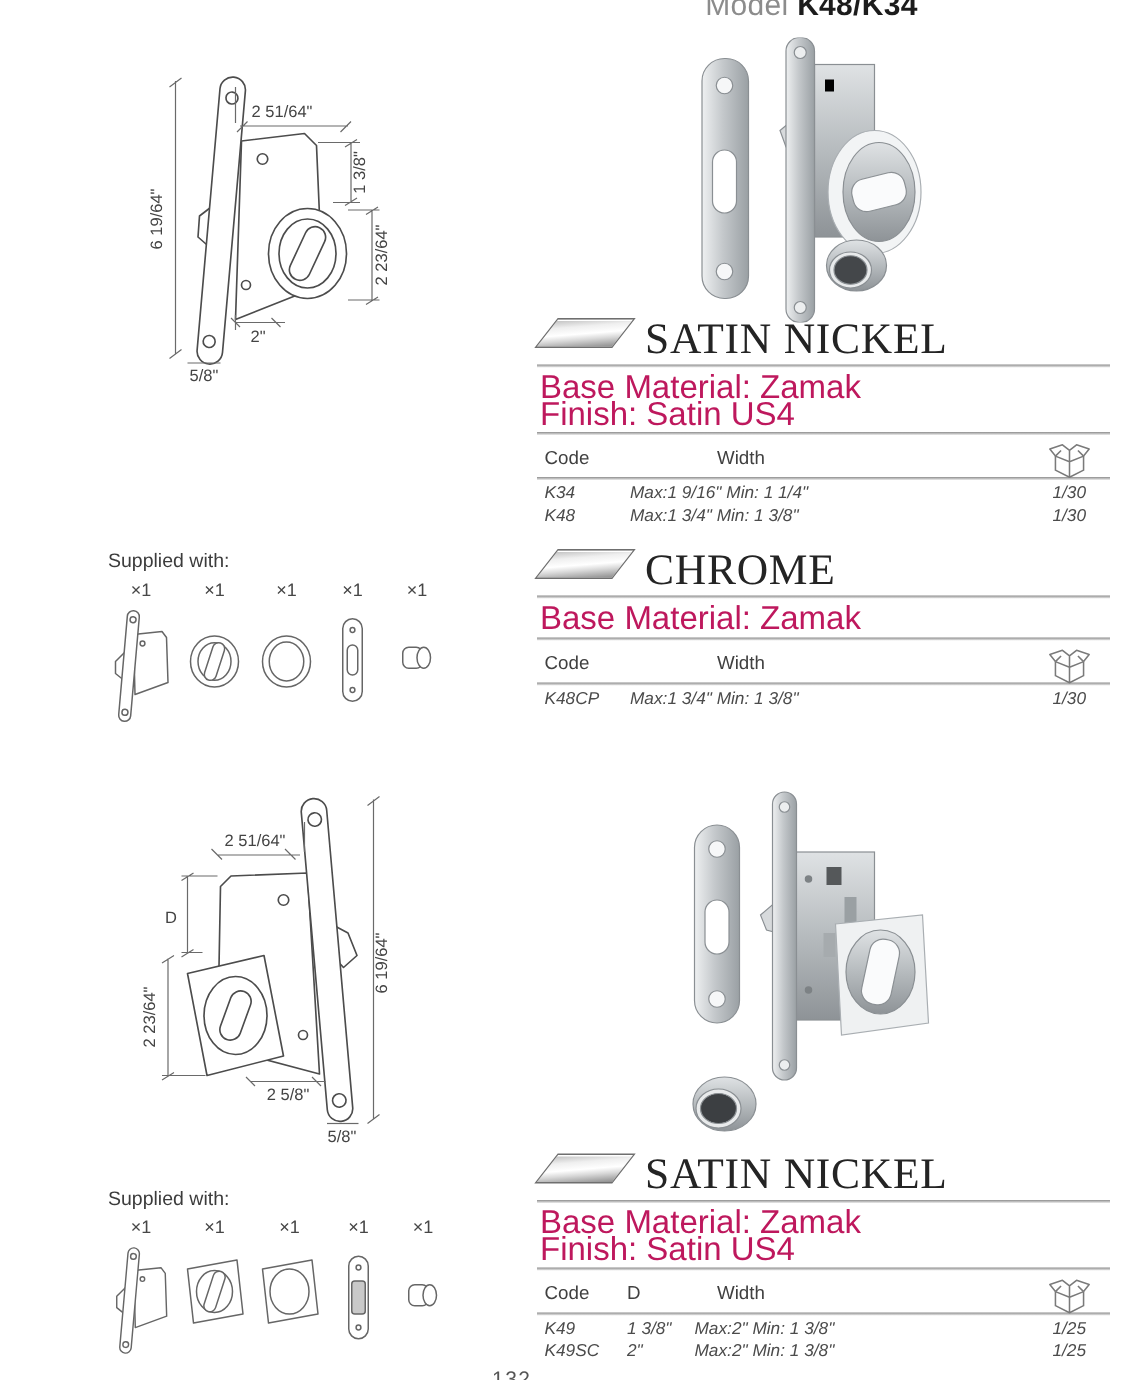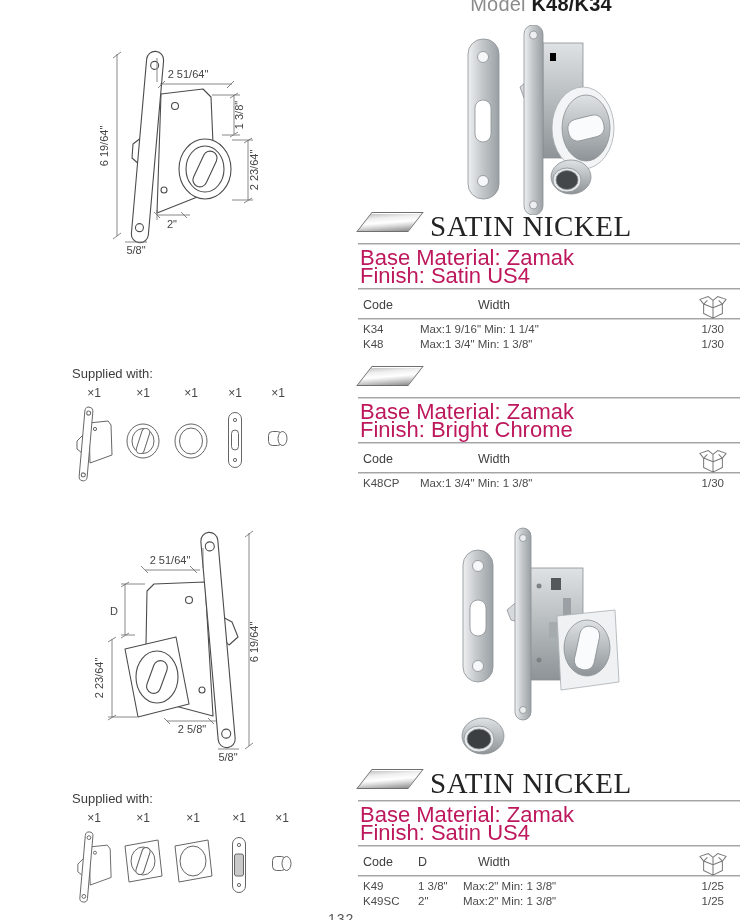--- a/index.html
+++ b/index.html
@@ -25,21 +25,21 @@
   .finish-title{font-family:"Liberation Serif","DejaVu Serif",serif;font-size:29px;
                 color:#242424;line-height:1;letter-spacing:0.5px;}
   .rule{height:2px;background:linear-gradient(#8d8d8d,#ececec);}
   .meta{font-size:22px;color:#be185d;line-height:17.5px;margin:4px 0 4px 2px;}
   .thead{display:grid;align-items:center;height:28px;font-size:12.5px;color:#404040;}
   .grid3{grid-template-columns:62px 1fr 56px;}
   .grid4{grid-template-columns:60px 45px 1fr 56px;}
   .thead.grid3 .w{padding-left:58px;}
   .thead.grid4 .w{padding-left:15px;}
   .box-icon{justify-self:end;margin-right:12px;}
-  .trow{display:grid;align-items:center;height:14.5px;font-size:11.5px;color:#4b4b4b;}
+  .trow{display:grid;align-items:center;height:14.5px;font-size:11.5px;color:#4b4b4b;font-style:italic;}
   .code{padding-left:5px;}
   .pack{justify-self:end;padding-right:16px;}
   .tbody{padding-top:2px;}
 
   
   .supplied{position:absolute;left:60px;width:260px;}
   #sup1{top:366px;}
   #sup2{top:791px;}
   .sup-label{font-size:13px;color:#3c3c3c;margin:0 0 5px 12px;}
   .sup-items{display:flex;align-items:flex-start;padding-left:10px;}
@@ -171,25 +171,25 @@
         <span class="code">K48</span>
         <span>Max:1 3/4"  Min: 1 3/8"</span>
         <span class="pack">1/30</span>
       </div>
     </div>
   </div>
 
   <div class="section" id="sec-chrome">
     <div class="finish-header">
       <div class="swatch"></div>
+      <div class="finish-title">CHROME</div>
     </div>
     <div class="rule"></div>
     <div class="meta">
       <div>Base Material: Zamak</div>
-      <div>Finish: Bright Chrome</div>
     </div>
     <div class="rule"></div>
     <div class="thead grid3">
       <span class="code">Code</span>
       <span class="w">Width</span>
       <svg class="box-icon" width="30" height="30" viewBox="0 0 32 32">
         <g fill="none" stroke="#7a7a7a" stroke-width="1.1" stroke-linejoin="round">
           <path d="M6,15 L16,19 L26,15 M6,15 L6,25 L16,30 L26,25 L26,15 M16,19 L16,30"></path>
           <path d="M6,15 L2,10 L11,7 L16,11 M26,15 L30,10 L21,7 L16,11 M16,11 L16,19"></path>
           <path d="M6,15 L10,11 M26,15 L22,11"></path>

